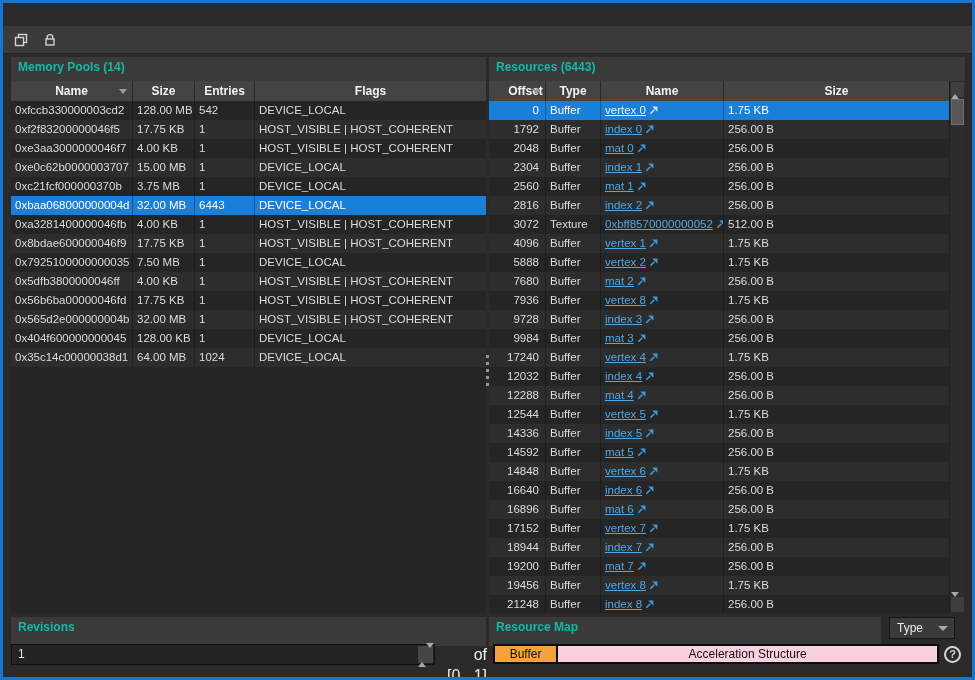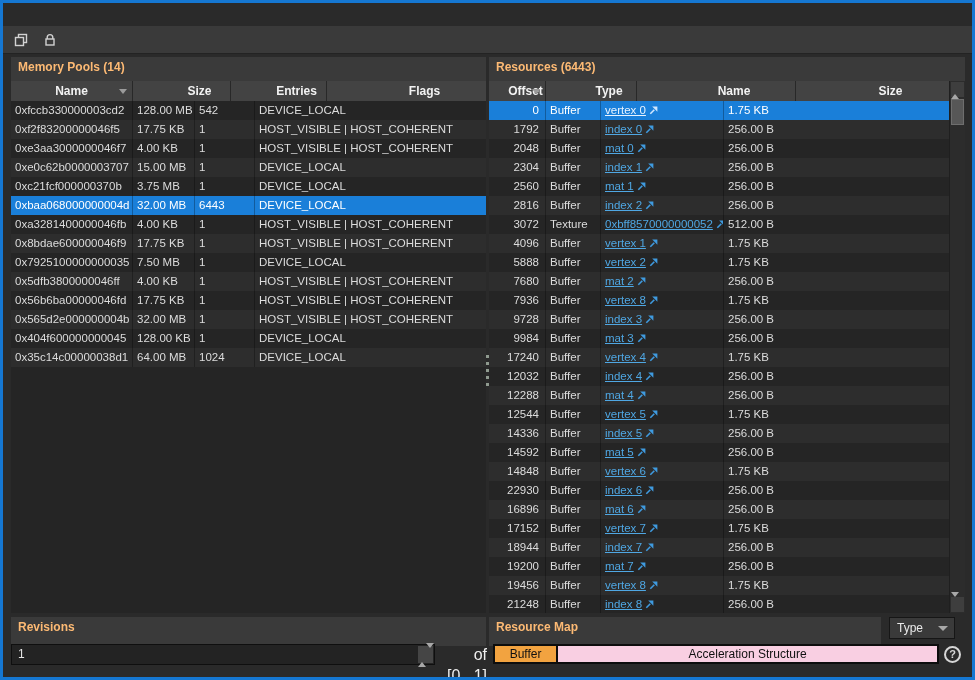--- a/index.html
+++ b/index.html
@@ -20,33 +20,33 @@
   .close-glyph { color:#e9f1fb; font-size:14px; line-height:10px; font-weight:bold; }
   
   .toolbar {
     position:absolute; top:23px; left:0; right:0; height:28px;
     background:#3a3a3a; border-bottom:1px solid #232323;
     display:flex; align-items:center; gap:13px; padding-left:10px;
   }
   .tool-icon svg { display:block; }
   
   .panel-hdr {
-    position:absolute; height:29px; background:#3a3a3a; color:#fdba74;
+    position:absolute; height:29px; background:#3a3a3a; color:#14b8a6;
     font-weight:bold; font-size:12px; line-height:21px; padding-left:7px;
   }
   .hdr-pools { left:8px;  top:54px; width:475px; }
   .hdr-res   { left:486px; top:54px; width:476px; }
   .hdr-rev   { left:8px;  top:614px; width:475px; }
   .hdr-map   { left:486px; top:614px; width:392px; }
   
   .table { position:absolute; background:#252525; overflow:hidden; font-size:11.5px; color:#dcdcdc; }
   .pools-table { left:8px;  top:78px; width:475px; height:532px; }
   .res-table   { left:486px; top:78px; width:476px; height:532px; }
   .res-cols { position:absolute; left:0; top:0; right:16px; bottom:0; overflow:hidden; }
-  .thead { display:flex; height:20px; background:#434343; font-weight:bold; font-size:12px; color:#f2f2f2;gap:36px; }
+  .thead { display:flex; height:20px; background:#434343; font-weight:bold; font-size:12px; color:#f2f2f2; }
   .th { position:relative; line-height:20px; text-align:center; border-right:1px solid #282828; }
   .th:last-child { border-right:none; }
   .sort-icon { position:absolute; right:5px; top:8px; width:0; height:0;
     border-left:4px solid transparent; border-right:4px solid transparent; border-top:5px solid #9b9b9b; }
   .trow { display:flex; height:19px; line-height:19px; }
   .trow.alt { background:#2d2d2d; }
   .trow.sel { background:#1a7fd9; color:#fff; }
   .td { padding:0 4px; border-right:1px solid rgba(0,0,0,0.28); white-space:nowrap; overflow:hidden; }
   .td:last-child { border-right:none; }
   .td.num { text-align:right; padding-right:6px; }
@@ -402,21 +402,21 @@
           <div class="trow alt">
             <div class="td num c0">14848</div>
             <div class="td c1">Buffer</div>
             <div class="td c2"><span class="rlink">vertex 6</span><svg class="goto-icon" width="10" height="10" viewBox="0 0 10 10">
                 <path d="M1.3 8.7 L5.3 4.7" stroke="currentColor" stroke-width="1.6" fill="none"></path>
                 <path d="M3.2 1.6 H8.4 V6.8 Z" fill="currentColor"></path>
               </svg></div>
             <div class="td c3">1.75 KB</div>
           </div>
           <div class="trow">
-            <div class="td num c0">22930</div>
+            <div class="td num c0">16640</div>
             <div class="td c1">Buffer</div>
             <div class="td c2"><span class="rlink">index 6</span><svg class="goto-icon" width="10" height="10" viewBox="0 0 10 10">
                 <path d="M1.3 8.7 L5.3 4.7" stroke="currentColor" stroke-width="1.6" fill="none"></path>
                 <path d="M3.2 1.6 H8.4 V6.8 Z" fill="currentColor"></path>
               </svg></div>
             <div class="td c3">256.00 B</div>
           </div>
           <div class="trow alt">
             <div class="td num c0">16896</div>
             <div class="td c1">Buffer</div>

